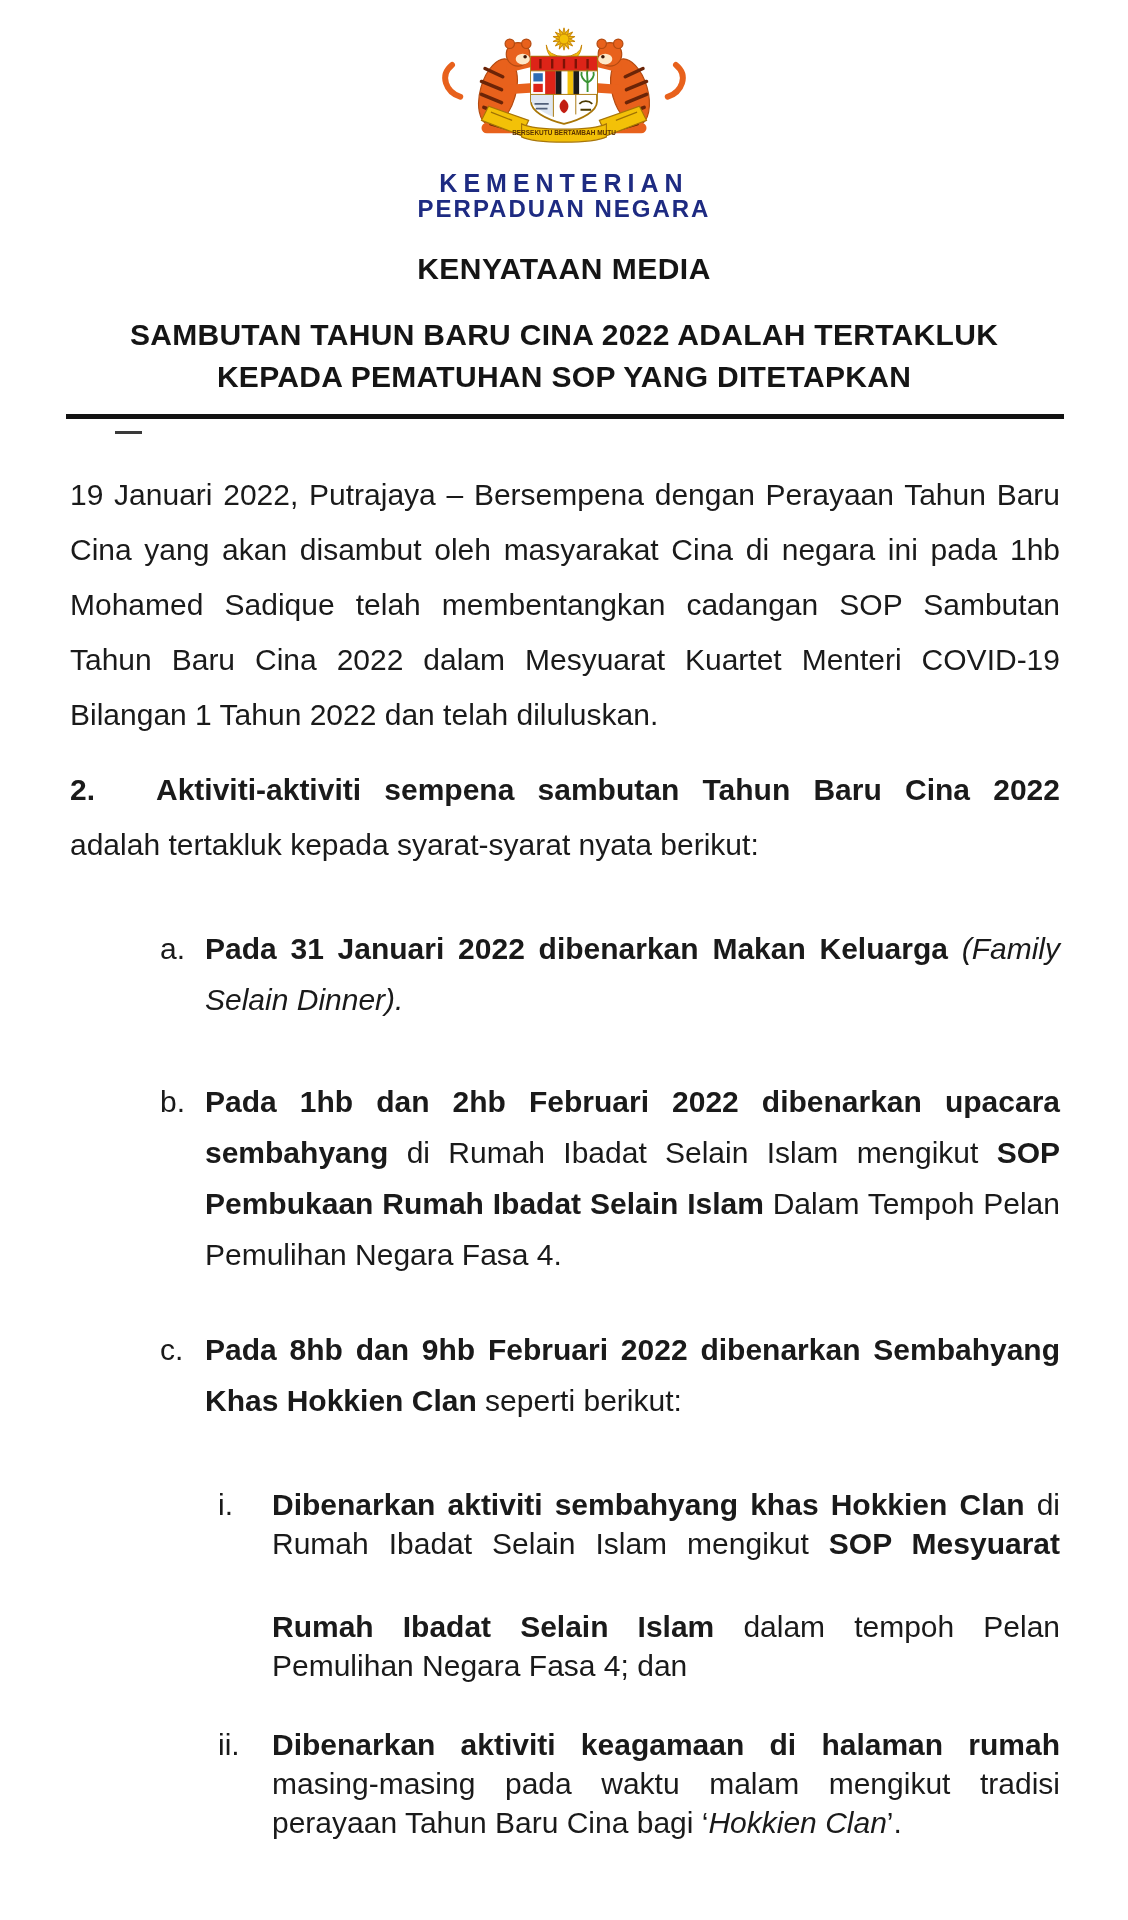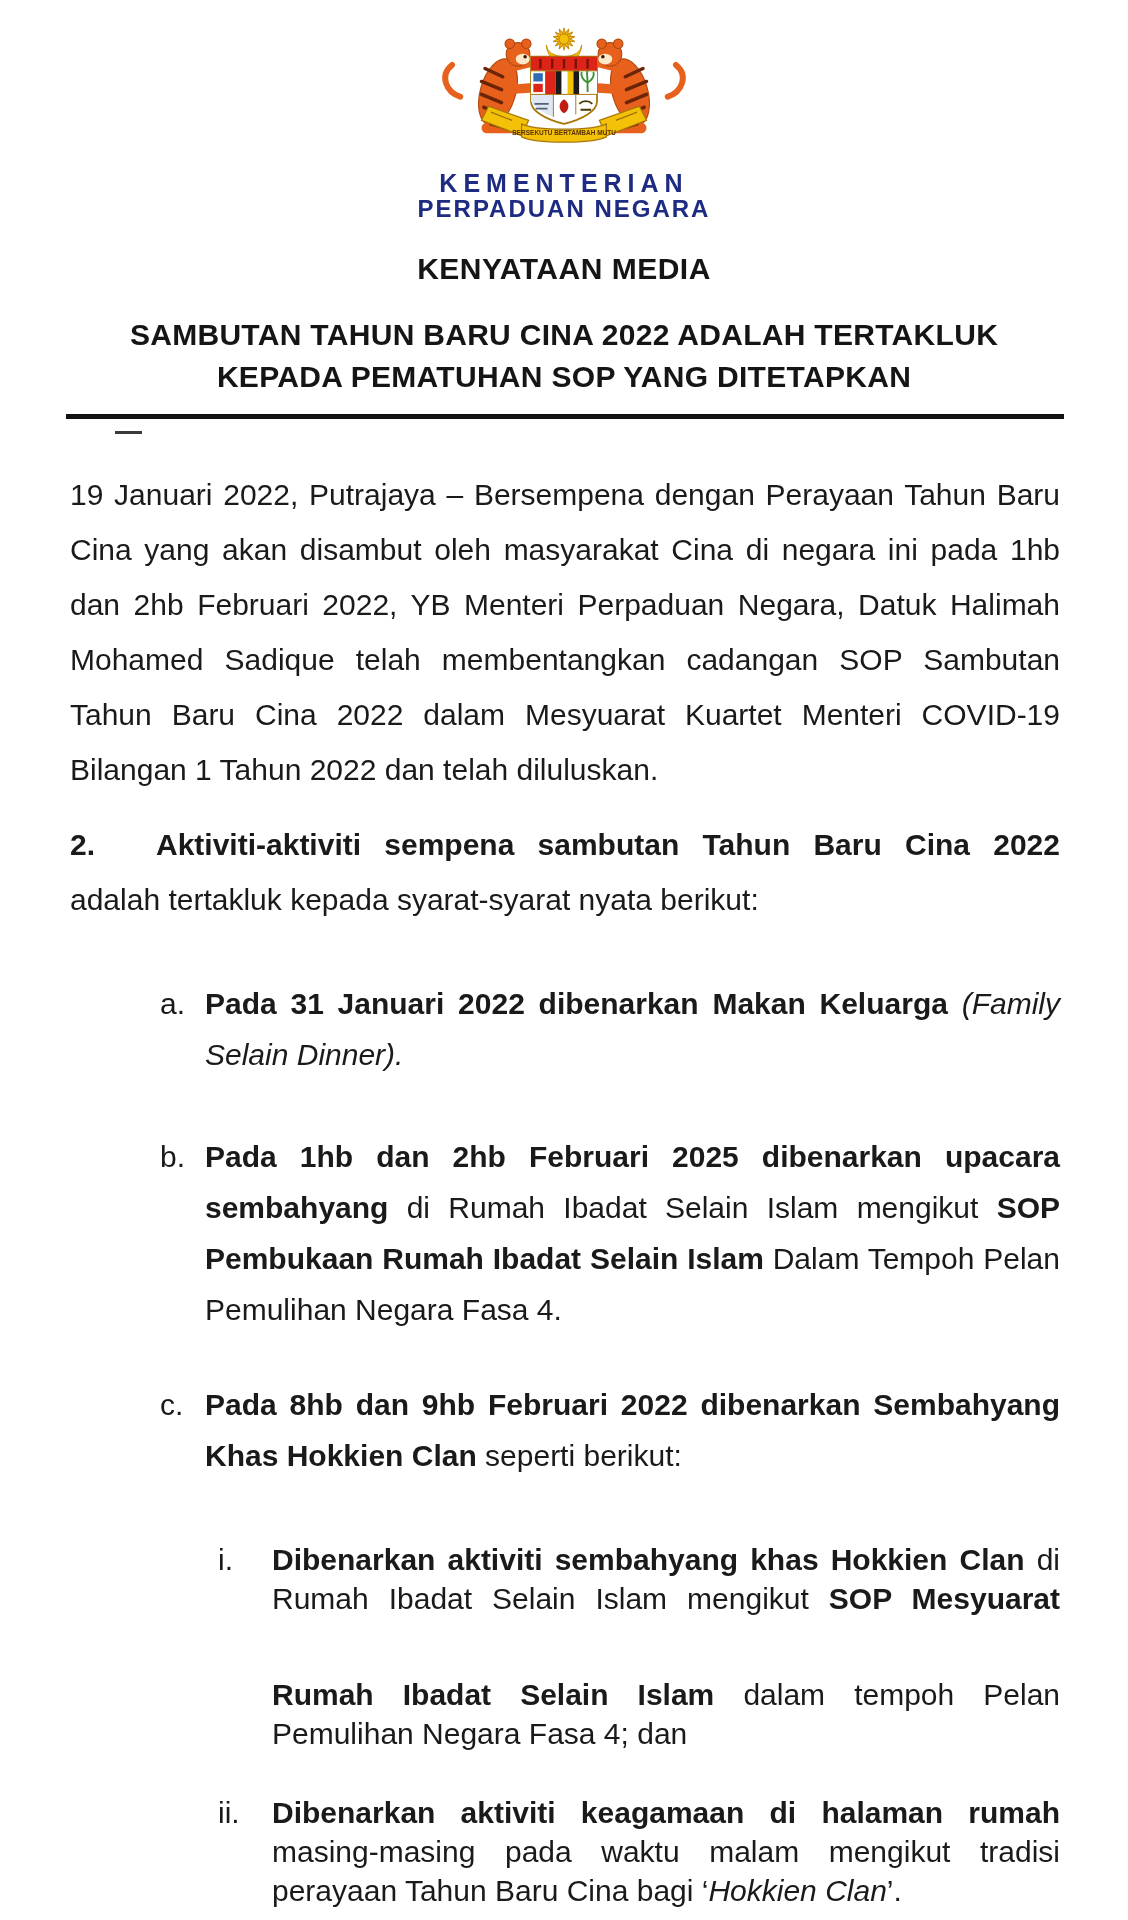--- a/index.html
+++ b/index.html
@@ -39,21 +39,21 @@
   .roman { margin-left:148px; }
   .roman .marker { flex:0 0 54px; line-height:39px; }
   .roman .line { line-height:39px; }
 
   .blk-intro-paragraph { margin-top:33px; }
   .blk-clause-2 { margin-top:20px; }
   .blk-item-a { margin-top:51px; }
   .blk-item-b { margin-top:51px; }
   .blk-item-c { margin-top:44px; }
   .blk-item-i-part1 { margin-top:59px; }
-  .blk-item-i-part2 { margin-top:57px;justify-content:center; }
+  .blk-item-i-part2 { margin-top:44px;justify-content:center; }
   .blk-item-ii { margin-top:40px; }
 </style>
 </head>
 <body>
 
 <div class="page">
   <div class="header">
 
     <svg class="logo" viewBox="0 0 280 100" width="330" height="118" aria-hidden="true">
 
@@ -129,40 +129,39 @@
     </div>
   </div>
 
   <div class="rule"></div>
   <div class="dash"></div>
 
   <div class="content" id="doc-content">
       <div class="para blk-intro-paragraph">
         <div class="line"><span class="">19 Januari 2022, Putrajaya – Bersempena dengan Perayaan Tahun Baru</span></div>
         <div class="line"><span class="">Cina yang akan disambut oleh masyarakat Cina di negara ini pada 1hb</span></div>
-        <div class="line"><span class="">dan 2hb Februari 2022, YB Menteri Perpaduan Negara, Datuk Halimah</span></div>
         <div class="line"><span class="">Mohamed Sadique telah membentangkan cadangan SOP Sambutan</span></div>
         <div class="line"><span class="">Tahun Baru Cina 2022 dalam Mesyuarat Kuartet Menteri COVID-19</span></div>
         <div class="line last"><span class="">Bilangan 1 Tahun 2022 dan telah diluluskan.</span></div>
       </div>
       <div class="para blk-clause-2">
         <div class="line"><span class="b num">2.</span><span class="b ">Aktiviti-aktiviti sempena sambutan Tahun Baru Cina 2022</span></div>
         <div class="line last"><span class="">adalah tertakluk kepada syarat-syarat nyata berikut:</span></div>
       </div>
       <div class="item alpha blk-item-a">
         <span class="marker">a.</span>
         <div class="txt">
           <div class="line"><span class="b ">Pada 31 Januari 2022 dibenarkan Makan Keluarga </span><span class="i ">(Family</span></div>
           <div class="line last"><span class="i ">Selain Dinner).</span></div>
         </div>
       </div>
       <div class="item alpha blk-item-b">
         <span class="marker">b.</span>
         <div class="txt">
-          <div class="line"><span class="b ">Pada 1hb dan 2hb Februari 2025 dibenarkan upacara</span></div>
+          <div class="line"><span class="b ">Pada 1hb dan 2hb Februari 2022 dibenarkan upacara</span></div>
           <div class="line"><span class="b ">sembahyang </span><span class="">di Rumah Ibadat Selain Islam mengikut </span><span class="b ">SOP</span></div>
           <div class="line"><span class="b ">Pembukaan Rumah Ibadat Selain Islam </span><span class="">Dalam Tempoh Pelan</span></div>
           <div class="line last"><span class="">Pemulihan Negara Fasa 4.</span></div>
         </div>
       </div>
       <div class="item alpha blk-item-c">
         <span class="marker">c.</span>
         <div class="txt">
           <div class="line"><span class="b ">Pada 8hb dan 9hb Februari 2022 dibenarkan Sembahyang</span></div>
           <div class="line last"><span class="b ">Khas Hokkien Clan </span><span class="">seperti berikut:</span></div>

